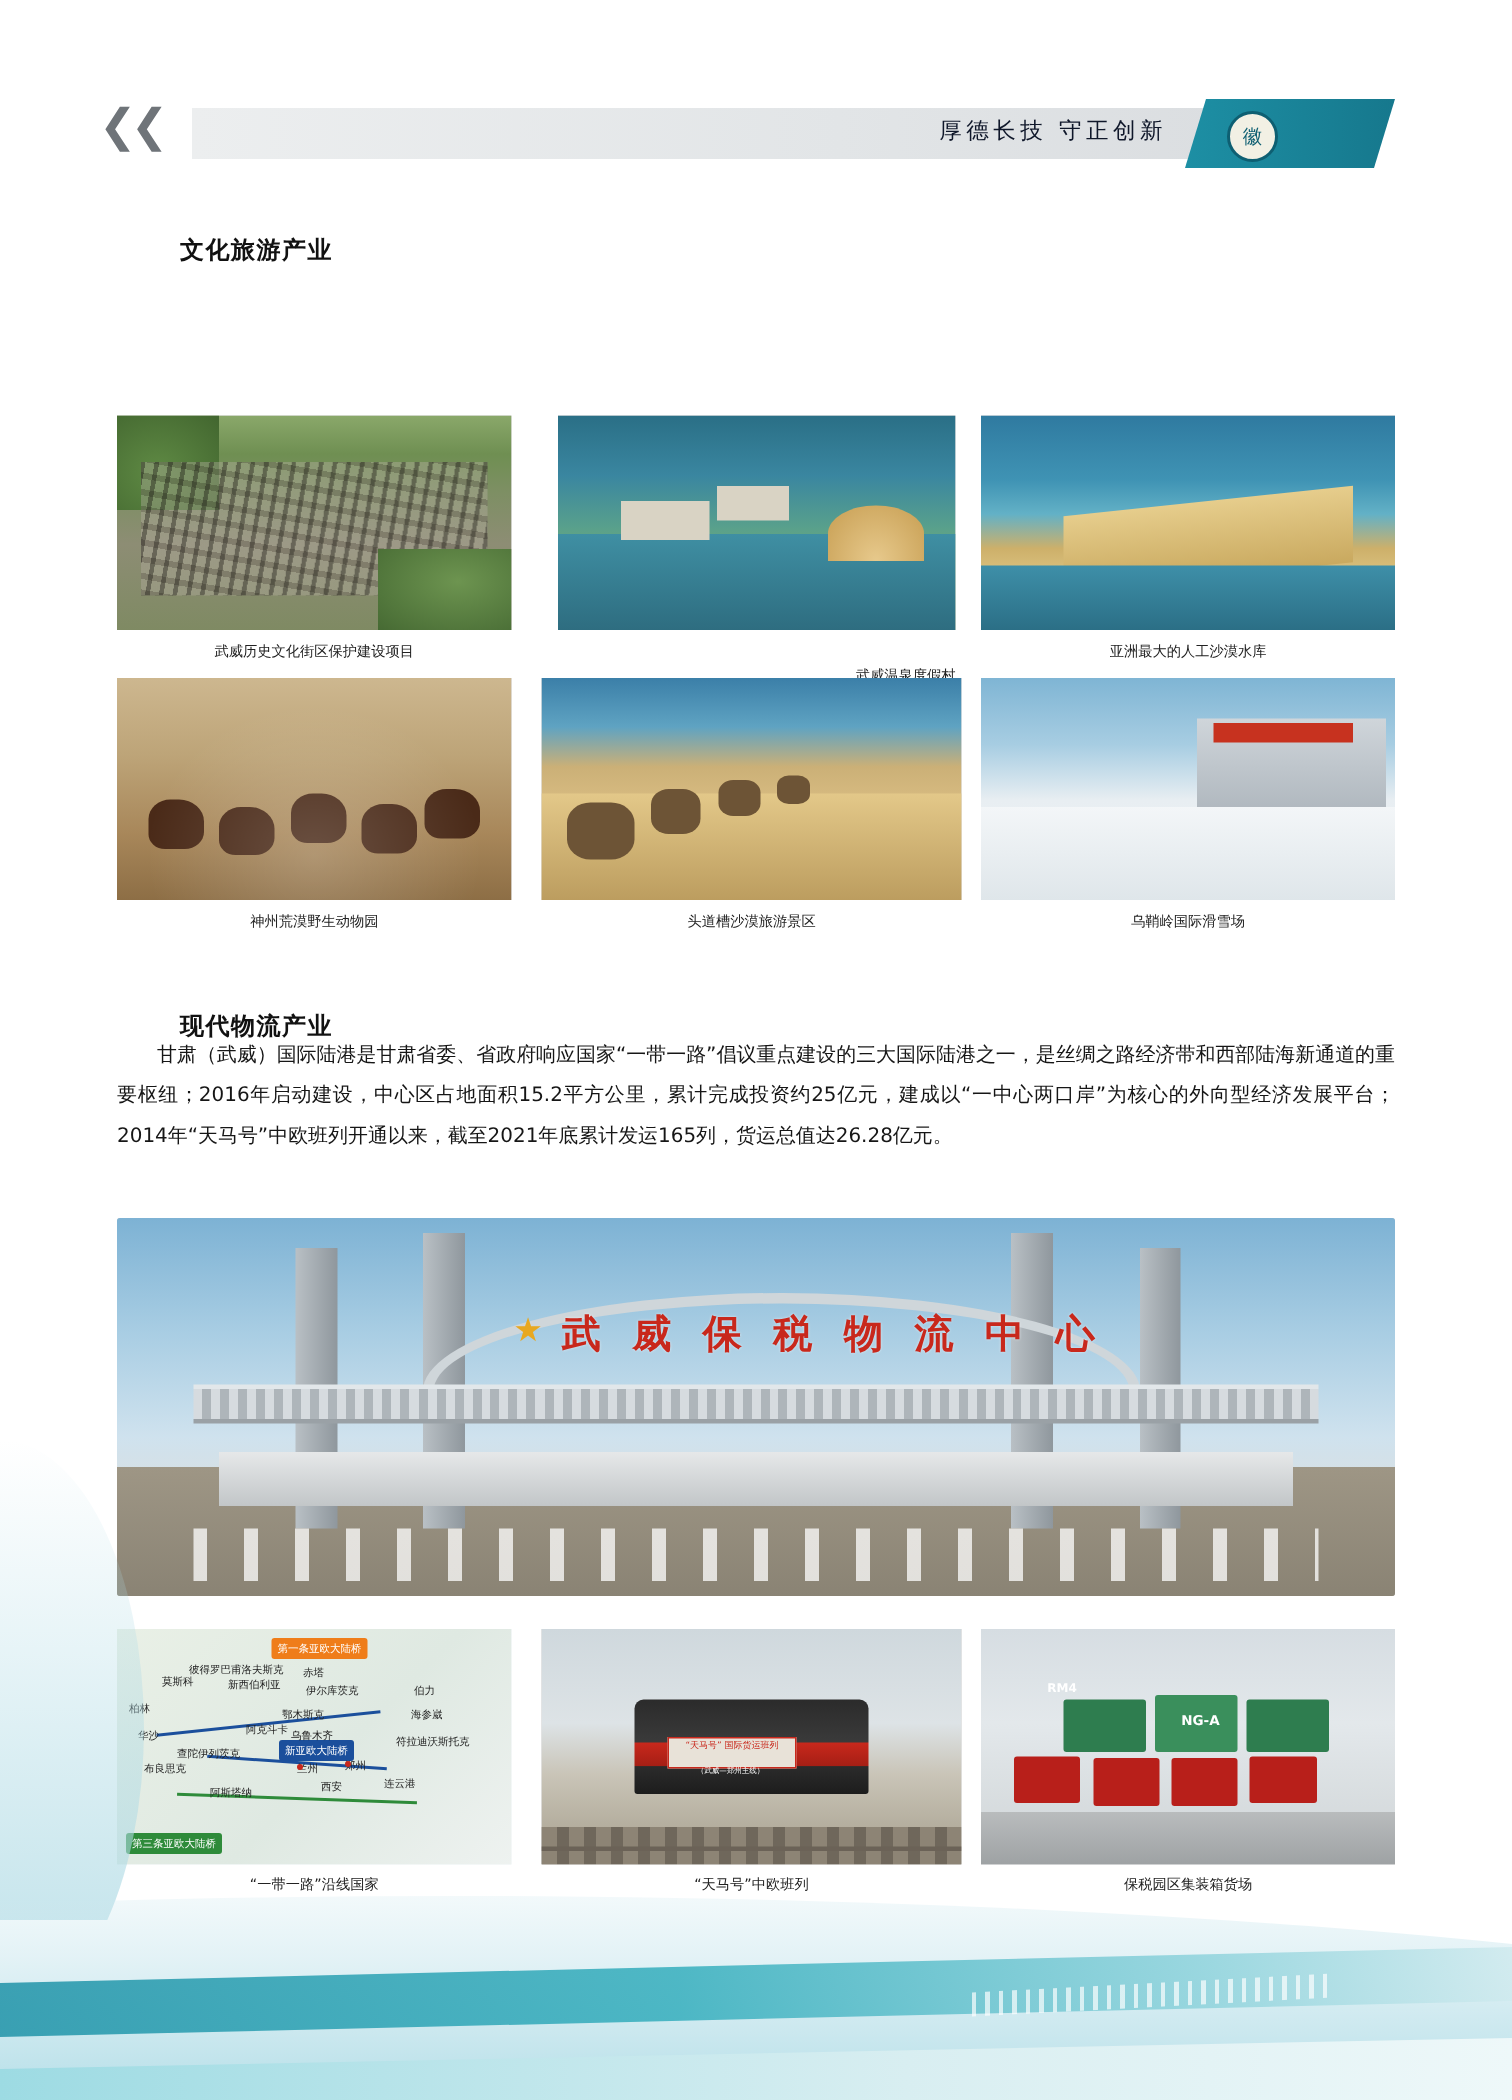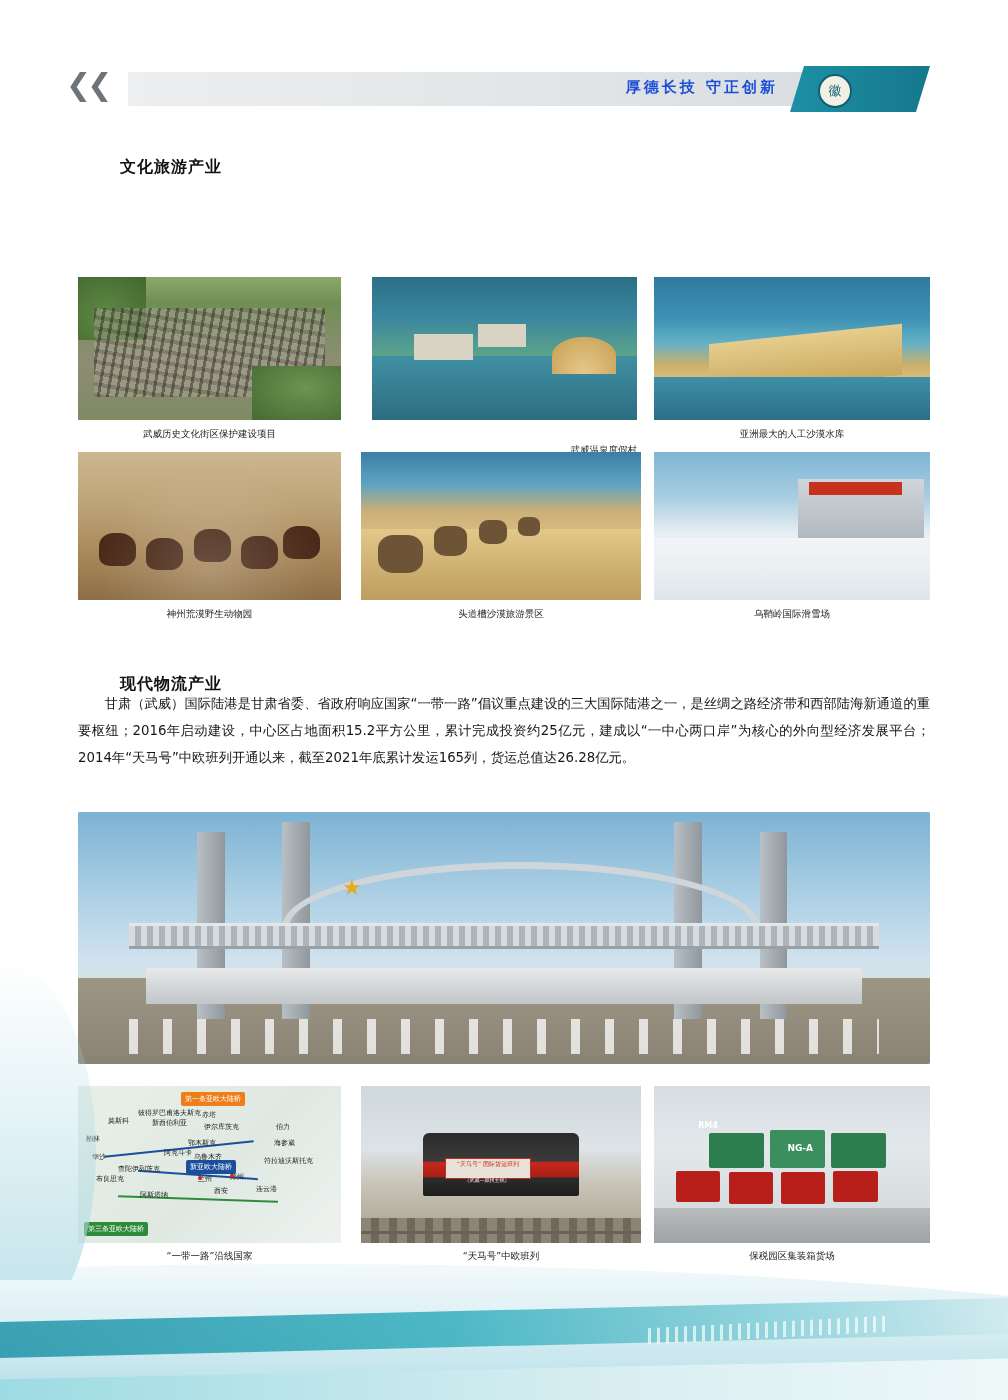--- a/index.html
+++ b/index.html
@@ -21,23 +21,23 @@
     font-size:30px;line-height:30px;color:#6f7479;letter-spacing:-4px;
     font-family:"DejaVu Sans",sans-serif;
     font-weight:bold;
   }
   .hdr-bar2{
     position:absolute;left:128px;top:10px;width:720px;height:34px;
     background:linear-gradient(90deg,#eceeef 0%,#e2e5e7 60%,#dadde0 100%);
   }
   .hdr-slogan{
     position:absolute;right:230px;top:16px;
-    font-size:15px;color:#1d4ed8;letter-spacing:3px;
+    font-size:15px;color:#0f172a;letter-spacing:3px;
     font-family:"DejaVu Serif","Liberation Serif",serif;
-    font-weight:bold;
+    font-weight:normal;
     white-space:nowrap;
   }
   .hdr-teal{
     position:absolute;left:790px;top:4px;width:140px;height:46px;
     background:linear-gradient(90deg,#1d8fa4 0%,#16788d 100%);
     clip-path:polygon(14px 0,140px 0,126px 46px,0 46px);
   }
   .hdr-emblem{
     position:absolute;left:818px;top:12px;width:30px;height:30px;border-radius:50%;
     background:#f2f0e4;border:2px solid #0e5f72;
@@ -263,20 +263,21 @@
   <div class="ph bigimg" style="left:78px;top:812px;width:852px;height:252px;border-radius:2px;">
     <div class="sky"></div>
     <div class="ground"></div>
     <div class="tower" style="left:14%;top:8%;height:74%;"></div>
     <div class="tower" style="left:24%;top:4%;height:78%;"></div>
     <div class="tower" style="left:70%;top:4%;height:78%;"></div>
     <div class="tower" style="left:80%;top:8%;height:74%;"></div>
     <div class="arch"></div>
     <div class="bridge"></div>
     <div class="star">★</div>
+    <div class="bigtext">武 威 保 税 物 流 中 心</div>
     <div class="lanebld"></div>
     <div class="lanes"></div>
   </div>
 
   <div class="ph imgmap" style="left:78px;top:1086px;width:263px;height:157px;">
     <div class="land"></div>
 
     <div class="tagorange" style="left:103px;top:6px;">第一条亚欧大陆桥</div>
     <div class="tagblue" style="left:108px;top:74px;">新亚欧大陆桥</div>
     <div class="taggreen" style="left:6px;top:136px;">第三条亚欧大陆桥</div>
@@ -284,21 +285,21 @@
     <div class="route" style="left:26px;top:62px;width:150px;transform:rotate(-6deg);"></div>
     <div class="route" style="left:60px;top:88px;width:120px;transform:rotate(4deg);"></div>
     <div class="routeg" style="left:40px;top:112px;width:160px;transform:rotate(2deg);"></div>
 
     <div class="city" style="left:8px;top:48px;">柏林</div>
     <div class="city" style="left:14px;top:66px;">华沙</div>
     <div class="city" style="left:30px;top:30px;">莫斯科</div>
     <div class="city" style="left:18px;top:88px;">布良思克</div>
     <div class="city" style="left:124px;top:24px;">赤塔</div>
     <div class="city" style="left:98px;top:36px;margin-left:28px;">伊尔库茨克</div>
-    <div class="city" style="left:60px;top:22px;">彼得罗巴甫洛夫斯克</div>
+    <div class="city" style="left:48px;top:22px;">彼得罗巴甫洛夫斯克</div>
     <div class="city" style="left:74px;top:32px;">新西伯利亚</div>
     <div class="city" style="left:110px;top:52px;">鄂木斯克</div>
     <div class="city" style="left:62px;top:104px;">阿斯塔纳</div>
     <div class="city" style="left:40px;top:78px;">查陀伊列茨克</div>
     <div class="city" style="left:86px;top:62px;">阿克斗卡</div>
     <div class="city" style="left:116px;top:66px;">乌鲁木齐</div>
     <div class="city" style="left:120px;top:88px;">兰州</div>
     <div class="city" style="left:152px;top:86px;">郑州</div>
     <div class="city" style="left:136px;top:100px;">西安</div>
     <div class="city" style="left:178px;top:98px;">连云港</div>

